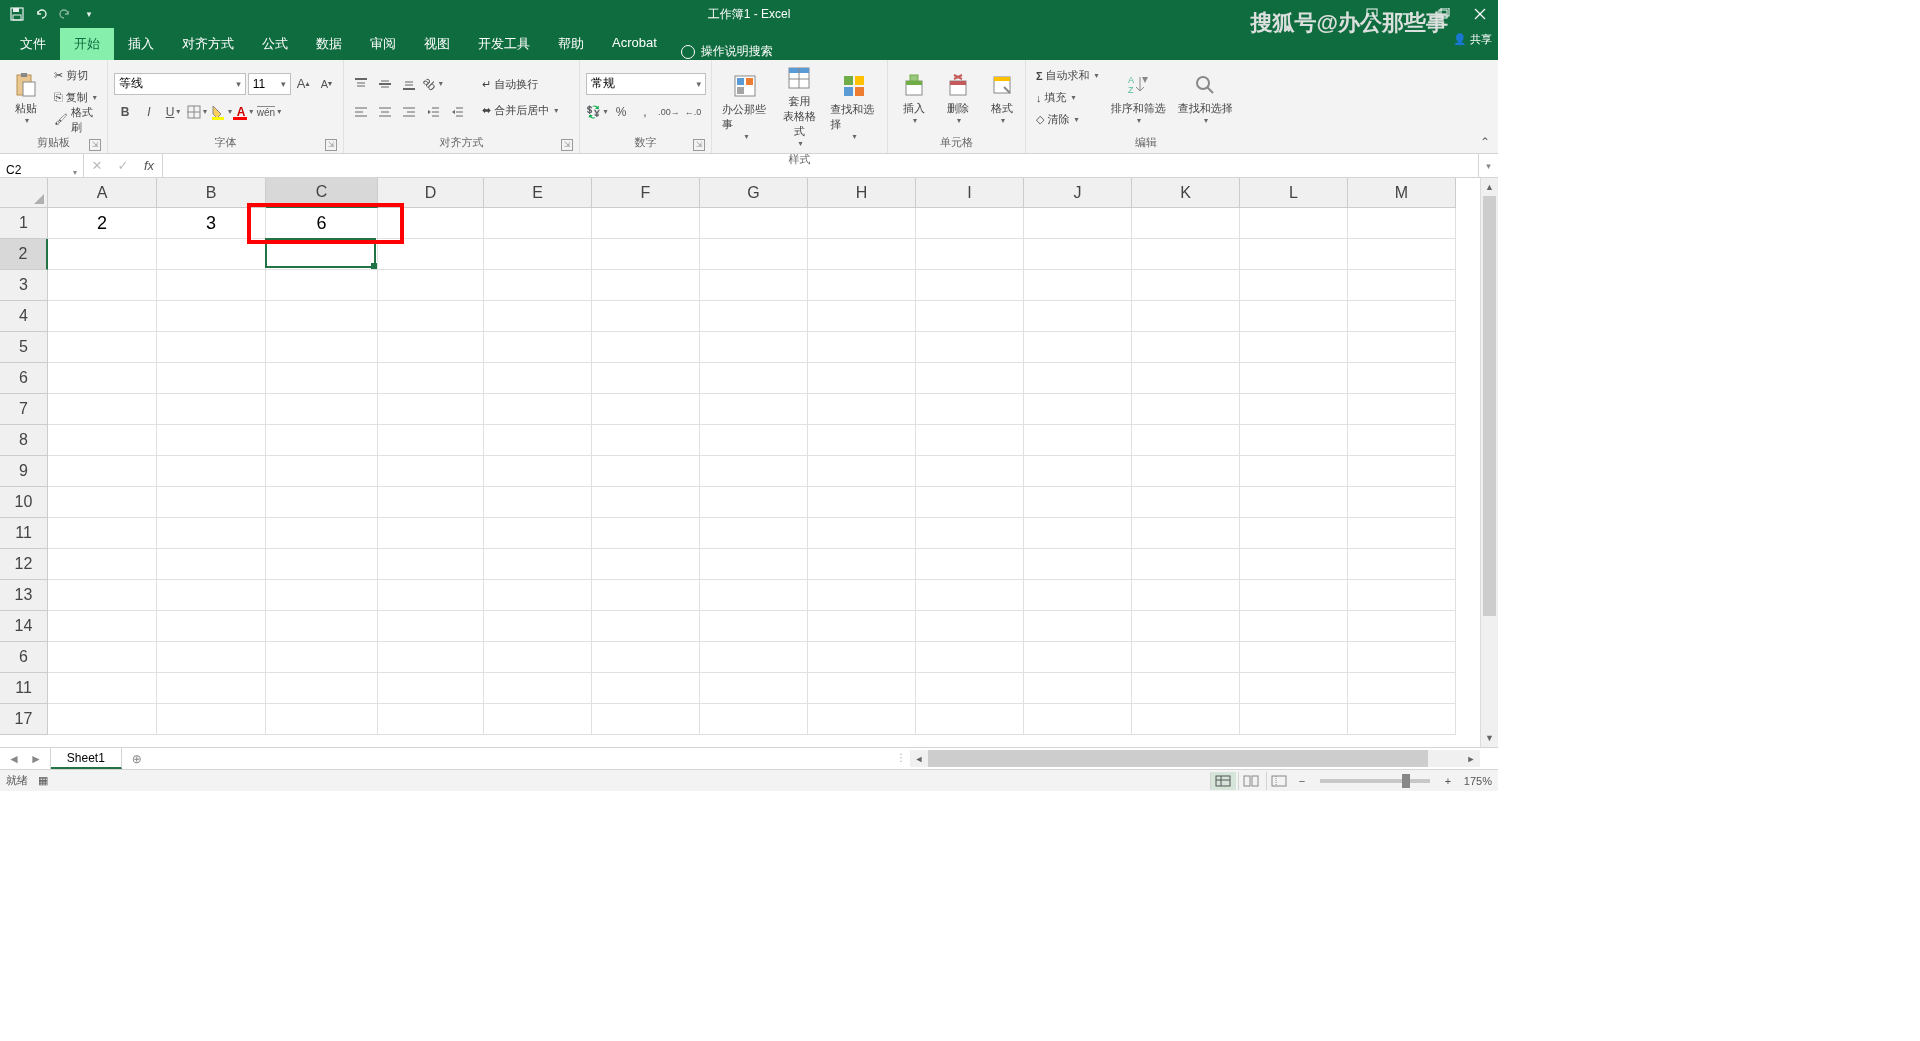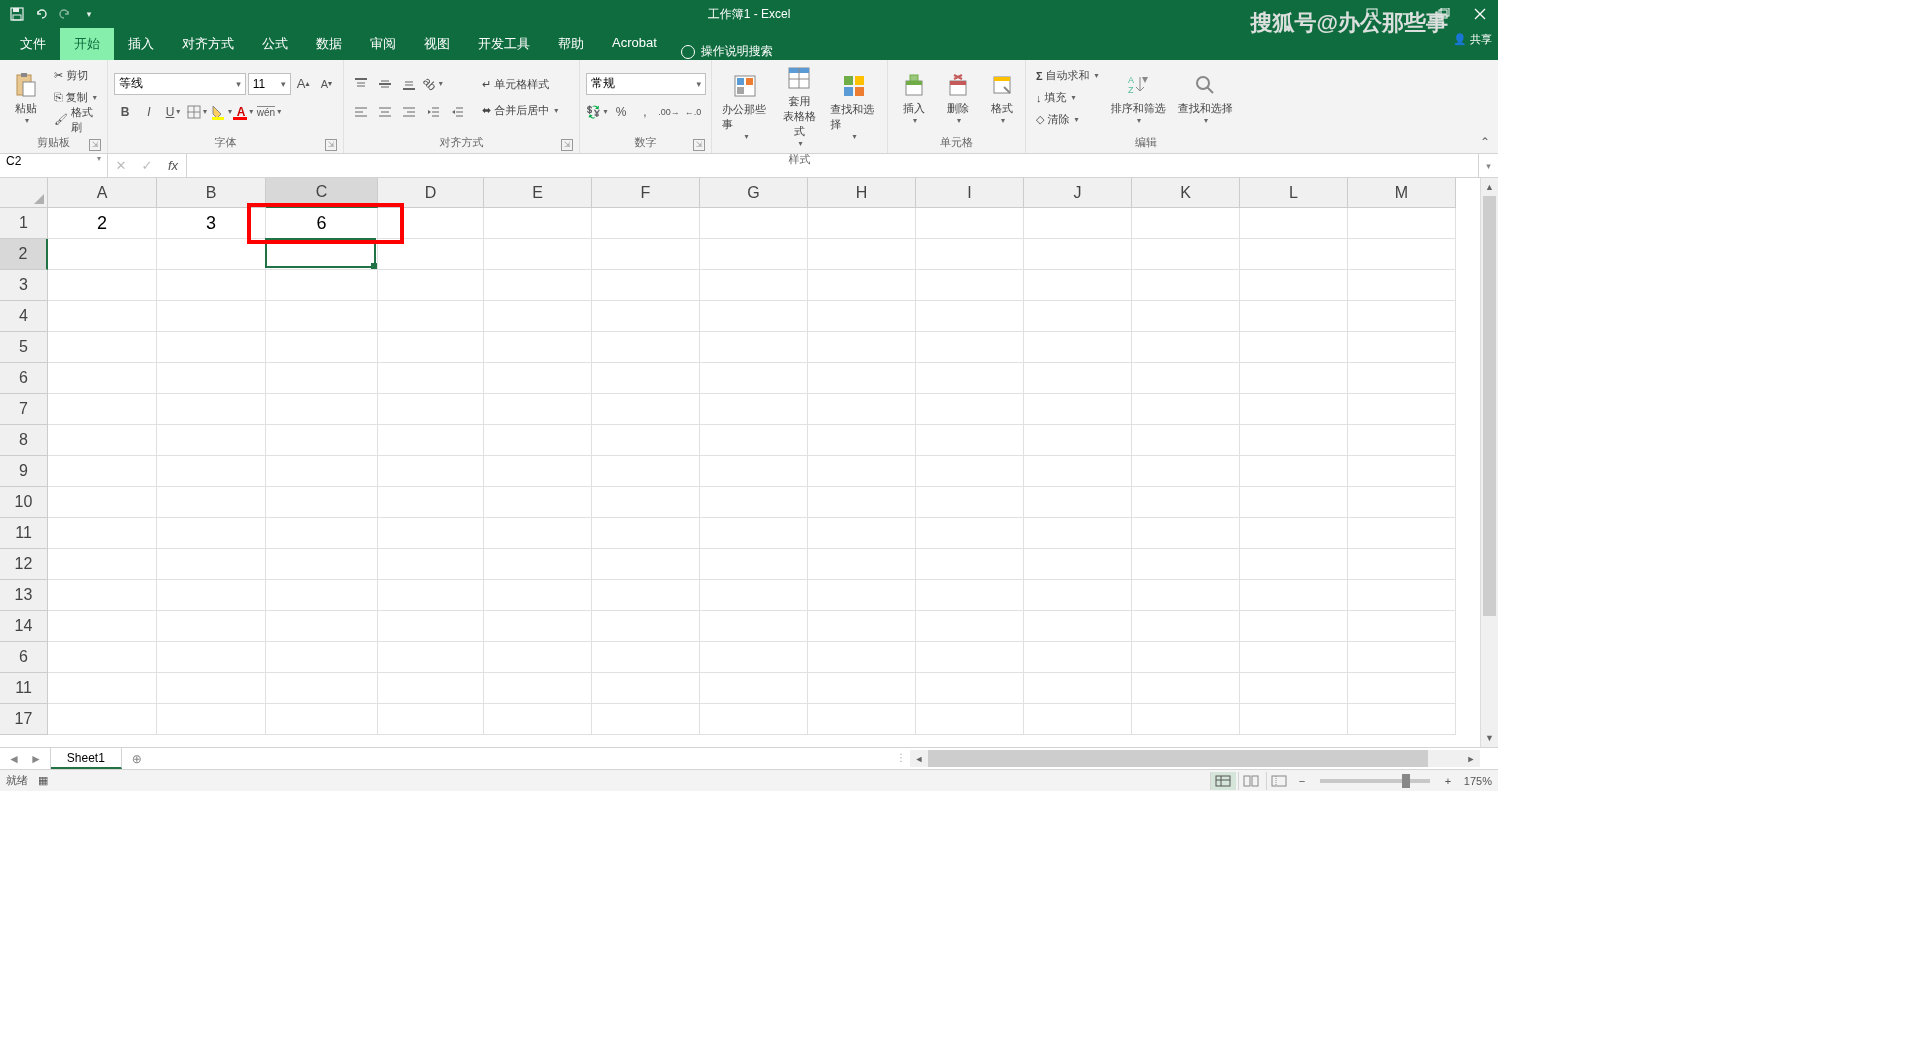--- a/index.html
+++ b/index.html
@@ -35,21 +35,21 @@
 .rbtn-lg .ico { width: 28px; height: 28px; margin-bottom: 2px; display: flex; align-items: center; justify-content: center; }
 .rbtn-sm { height: 20px; display: flex; align-items: center; padding: 0 4px; font-size: 11px; color: #444; cursor: pointer; gap: 3px; }
 .rbtn-ico { width: 22px; height: 22px; display: flex; align-items: center; justify-content: center; cursor: pointer; color: #555; }
 .combo { height: 22px; background: #fff; border: 1px solid #c0c0c0; display: flex; align-items: center; padding: 0 4px; font-size: 12px; justify-content: space-between; }
 .combo .arr { font-size: 9px; color: #666; }
 .dd-arr { font-size: 8px; color: #666; margin-left: 2px; }
 .collapse-ribbon { position: absolute; right: 8px; bottom: 4px; font-size: 12px; color: #666; cursor: pointer; }
 
 
 .fbar { height: 24px; background: #fff; border-bottom: 1px solid #d4d4d4; display: flex; align-items: stretch; }
-.namebox { width: 108px; border-right: 1px solid #d4d4d4; display: flex; align-items: flex-start; padding: 0 6px; font-size: 12px; justify-content: space-between; }
+.namebox { width: 84px; border-right: 1px solid #d4d4d4; display: flex; align-items: flex-end; padding: 0 6px; font-size: 12px; justify-content: space-between; }
 .namebox .arr { font-size: 8px; color: #888; }
 .fbar-btns { display: flex; align-items: center; border-right: 1px solid #d4d4d4; }
 .fbar-btn { width: 26px; display: flex; align-items: center; justify-content: center; color: #bbb; font-size: 13px; cursor: pointer; }
 .fbar-input { flex: 1; padding: 0 6px; display: flex; align-items: center; }
 .fbar-expand { width: 20px; border-left: 1px solid #d4d4d4; display: flex; align-items: center; justify-content: center; font-size: 9px; color: #888; }
 
 
 .grid-area { position: relative; height: 569px; background: #fff; overflow: hidden; }
 .corner { position: absolute; left: 0; top: 0; width: 48px; height: 30px; background: #f0f0f0; border-right: 1px solid #ccc; border-bottom: 1px solid #ccc; }
 .corner::after { content: ""; position: absolute; right: 3px; bottom: 3px; width: 0; height: 0; border-left: 10px solid transparent; border-bottom: 10px solid #b0b0b0; }
@@ -326,21 +326,21 @@
                 <line x1="6" y1="3" x2="13" y2="3" stroke="#666"></line>
                 <line x1="6" y1="7" x2="13" y2="7" stroke="#666"></line>
                 <line x1="6" y1="11" x2="13" y2="11" stroke="#666"></line>
               </svg>
             </div>
         </div>
       </div>
       <div class="rcol" style="gap:6px;margin-left:6px">
         <div class="rbtn-sm">
             <span>↵</span>
-            <span>单元格样式</span>
+            <span>自动换行</span>
           </div>
         <div class="rbtn-sm">
             <span>⬌</span>
             <span>合并后居中</span>
             <span class="dd-arr">▾</span>
           </div>
       </div>
     </div>
     <div class="rgroup-label"><span>对齐方式</span><span class="launcher">⇲</span></div>
   </div>

